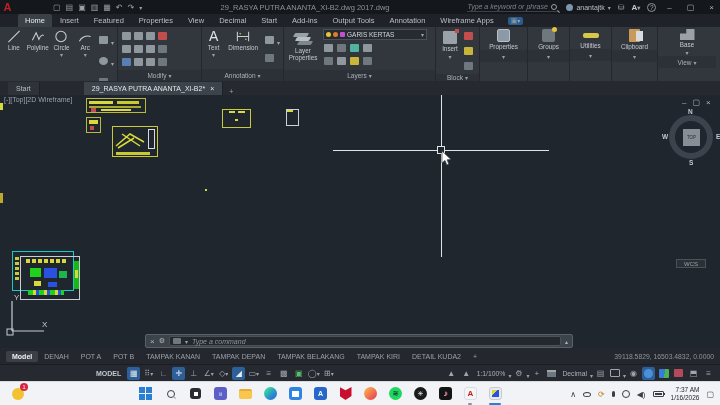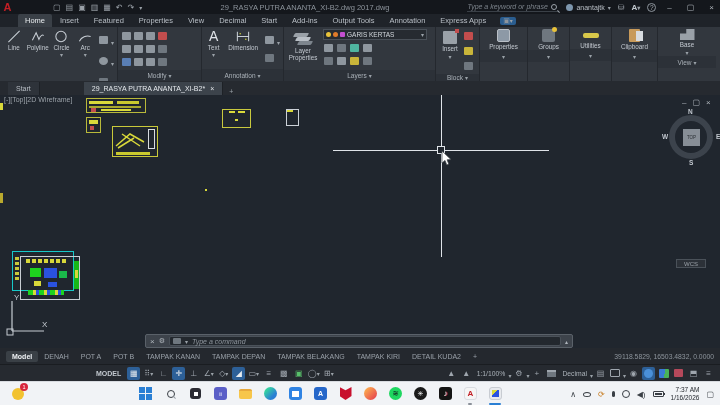--- a/index.html
+++ b/index.html
@@ -159,21 +159,21 @@
   <span class="rtab active">Home</span>
   <span class="rtab">Insert</span>
   <span class="rtab">Featured</span>
   <span class="rtab">Properties</span>
   <span class="rtab">View</span>
   <span class="rtab">Decimal</span>
   <span class="rtab">Start</span>
   <span class="rtab">Add-ins</span>
   <span class="rtab">Output Tools</span>
   <span class="rtab">Annotation</span>
-  <span class="rtab">Express Apps</span>
+  <span class="rtab">Wireframe Apps</span>
   <span class="ribtoggle">▣<span class="dd"></span></span>
 </div>
 
 <div id="ribbon">
 
   <div class="panel" style="width:118px;">
     <div class="ptools">
       <div class="bigtool">
         <svg viewBox="0 0 16 16">
             <path d="M2 14 L14 2"></path>

